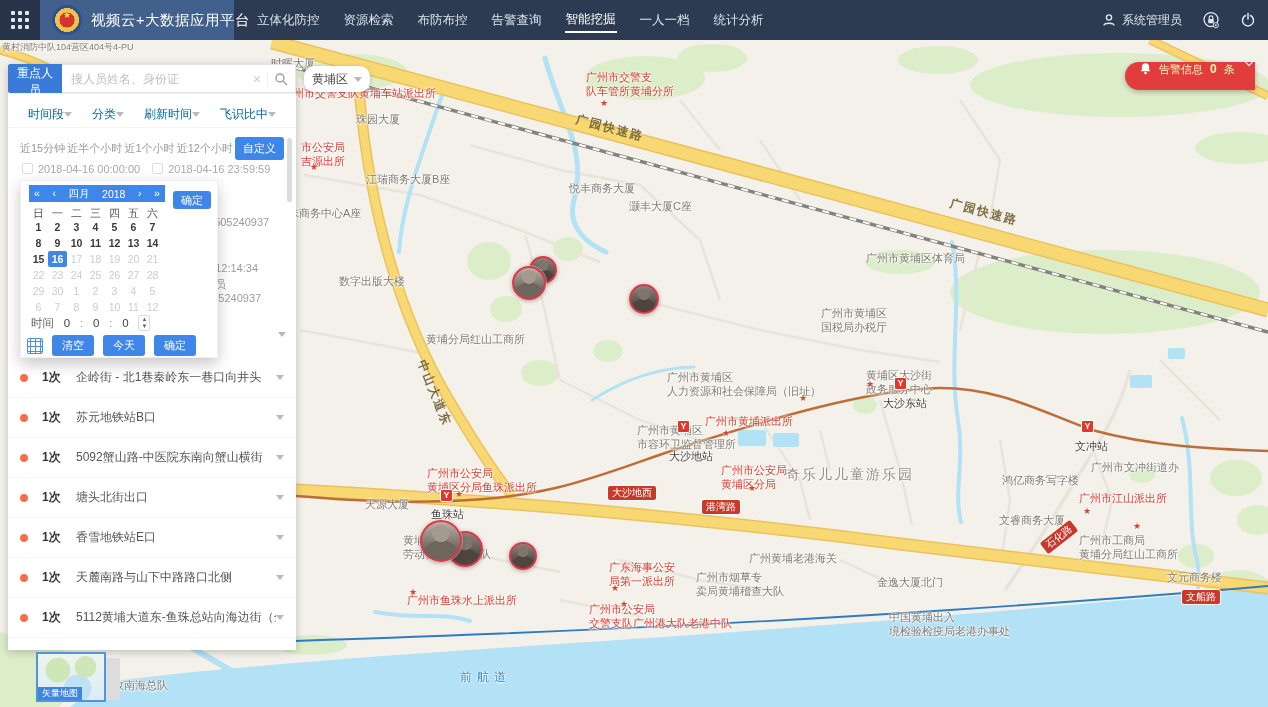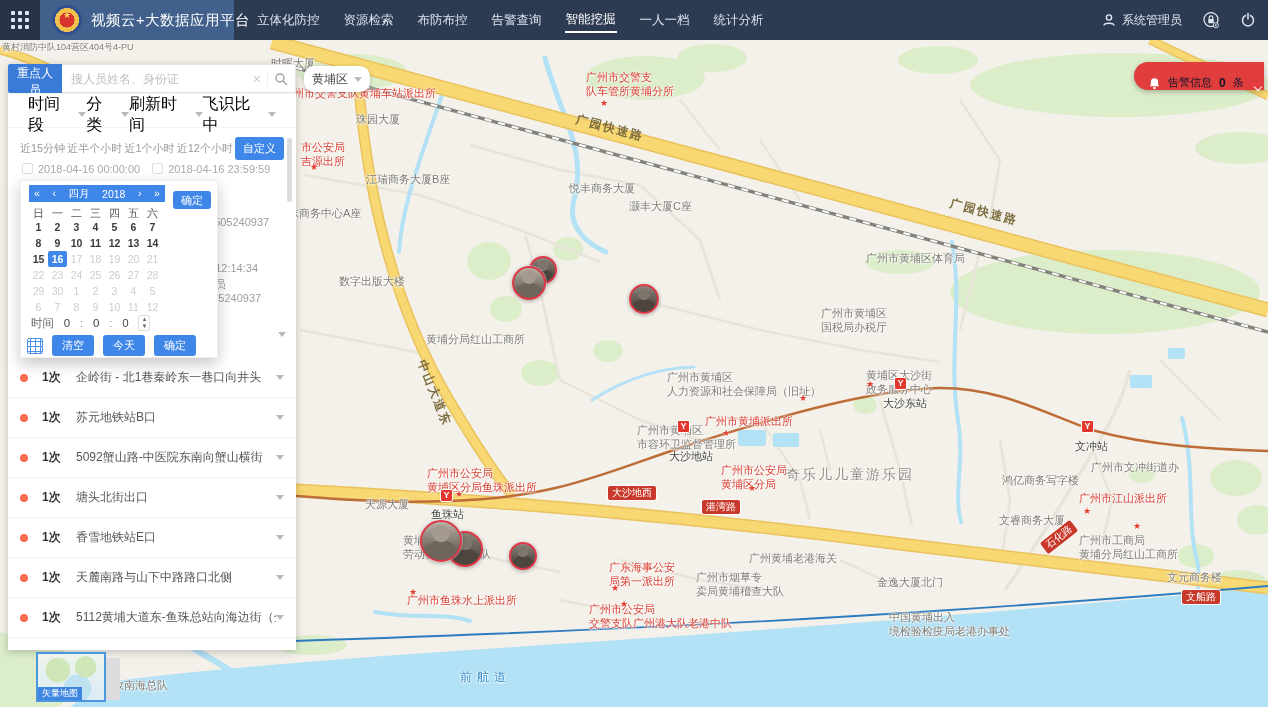--- a/index.html
+++ b/index.html
@@ -15,38 +15,38 @@
     background:radial-gradient(circle,#d8342e 0 35%,#f0c14b 36% 56%,#2f4f8f 57% 72%,#f0c14b 73% 88%,#d8342e 89% 100%)}
   .emblem span{position:absolute;left:0;top:6px;width:100%;text-align:center;font-size:9px;color:#ffd75e;line-height:1}
   .brand-title{color:#fff;font-size:14.5px;font-weight:normal;letter-spacing:.5px;white-space:nowrap}
   .nav-menu{display:flex;align-items:center;margin-left:22px;gap:22px}
   .nav-item{color:#dbe2ec;font-size:12.5px;cursor:pointer;padding:3px 1px;white-space:nowrap}
   .nav-item.active{color:#fff;border-bottom:2px solid #fff}
   .nav-right{position:absolute;right:12px;top:0;height:40px;display:flex;align-items:center;gap:20px}
   .nav-user{display:flex;align-items:center;gap:6px;color:#dfe6ef;font-size:12px;cursor:pointer}
 
   
-  .alert{position:absolute;right:4px;top:62px;height:28px;width:130px;background:#e23d3d;z-index:22;
-    border-radius:14px 0 0 14px;display:flex;align-items:flex-end;gap:7px;padding-left:14px;color:#0f172a;cursor:pointer;box-shadow:0 2px 5px rgba(0,0,0,.25)}
+  .alert{position:absolute;right:13px;top:62px;height:28px;width:130px;background:#e23d3d;z-index:22;
+    border-radius:14px 0 0 14px;display:flex;align-items:flex-start;gap:7px;padding-left:14px;color:#fef9c3;cursor:pointer;box-shadow:0 2px 5px rgba(0,0,0,.25)}
   .alert .lbl{font-size:11px}
   .alert .cnt{font-size:12px;font-weight:bold}
   .chev{width:6px;height:6px;border-right:1.6px solid #fff;border-bottom:1.6px solid #fff;transform:rotate(45deg);margin-left:4px;margin-top:-3px}
 
   
   .panel{position:absolute;left:8px;top:64px;width:288px;height:586px;background:#fff;z-index:10;
     box-shadow:0 2px 8px rgba(0,0,0,.22)}
   .search-row{position:absolute;left:0;top:0;width:288px;height:30px;display:flex;border-bottom:1px solid #f0f0f0}
   .search-btn{width:54px;background:#3a7bd8;color:#fff;font-size:12px;border:none;border-radius:2px 0 0 2px;cursor:pointer}
   .search-box{flex:1;display:flex;align-items:center;border:1px solid #e5e5e5;border-left:none;background:#fff;padding:0 7px;gap:6px}
   .search-box input{flex:1;border:none;outline:none;font-size:12px;color:#333;font-family:inherit;min-width:0}
   .search-box input::placeholder{color:#bfbfbf}
   .clear-x{color:#ccc;font-size:14px;cursor:pointer;line-height:1}
   .vdiv{width:1px;height:14px;background:#eee}
   .filter-row{position:absolute;left:0;top:38px;width:288px;height:26px;display:flex;align-items:center;justify-content:space-between;padding:0 20px;border-bottom:1px solid #f3f3f3}
-  .filter{display:flex;align-items:center;gap:5px;color:#000000;font-size:16px;cursor:pointer}
+  .filter{display:flex;align-items:center;color:#0369a1;font-size:12px;cursor:pointer}
   .tri{width:0;height:0;border-left:4px solid transparent;border-right:4px solid transparent;border-top:5px solid #b9b9b9}
   .quick-row{position:absolute;left:0;top:73px;width:288px;display:flex;align-items:center;justify-content:space-between;padding:0 12px}
   .quick{color:#9a9a9a;font-size:11px;cursor:pointer;white-space:nowrap}
   .btn-blue{background:#3e86e8;color:#fff;border:none;border-radius:3px;font-size:11px;padding:4px 8px;cursor:pointer;font-family:inherit;white-space:nowrap}
   .date-row{position:absolute;left:0;top:99px;width:288px;display:flex;align-items:center;gap:12px;padding:0 14px;color:#a9a9a9;font-size:11px}
   .cbx{width:11px;height:11px;border:1px solid #ddd;border-radius:2px;background:#fff;display:inline-block;flex:0 0 11px}
   .date-row .grp{display:flex;gap:5px}
 
   .pop-scroll{position:absolute;right:4px;top:74px;width:5px;height:64px;background:#dcdcdc;border-radius:3px}
 

